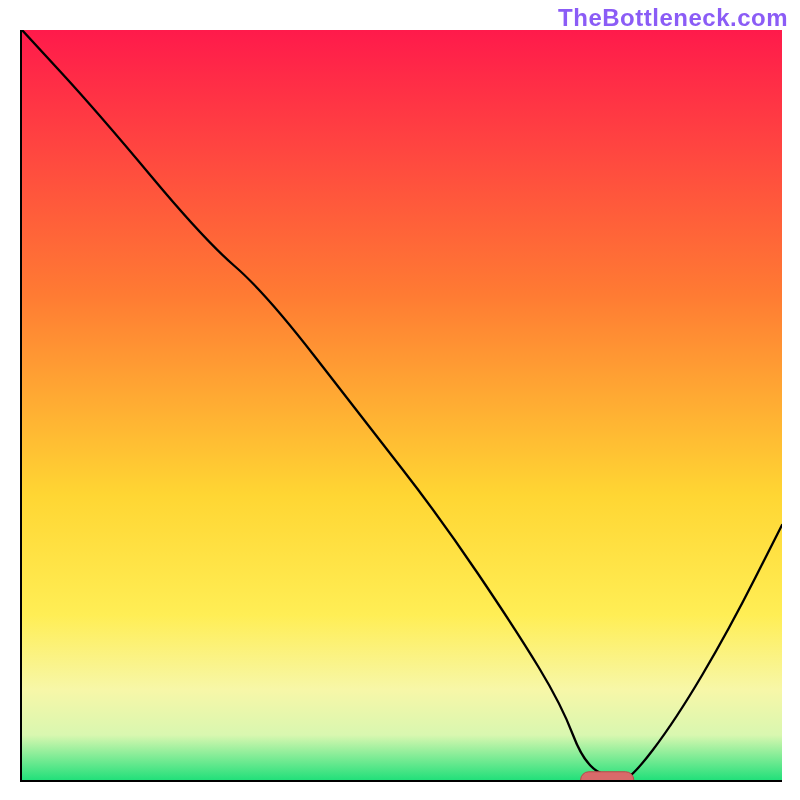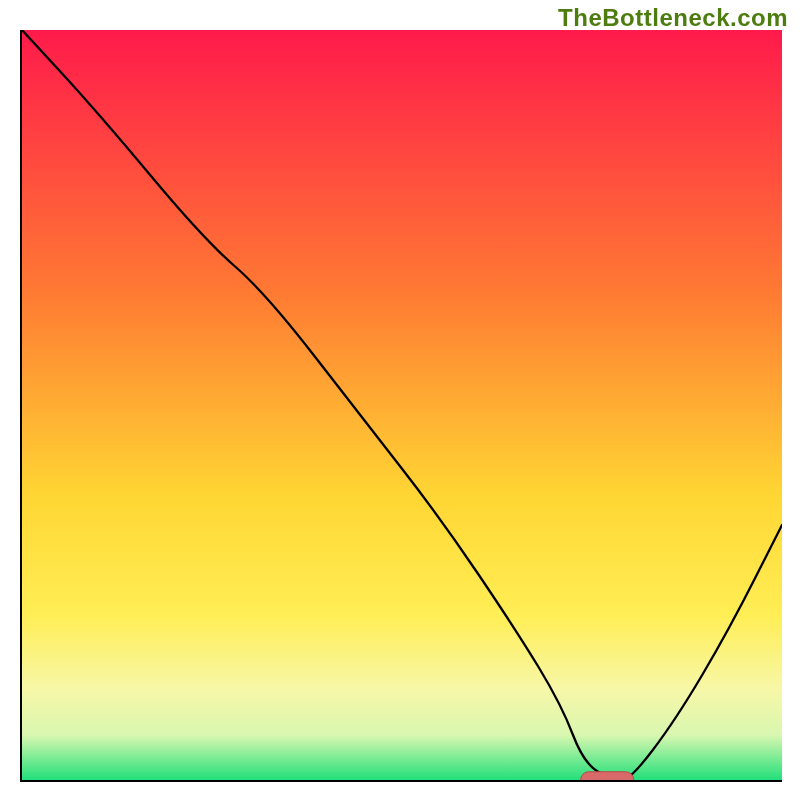--- a/index.html
+++ b/index.html
@@ -14,21 +14,21 @@
     position: relative;
     width: 800px;
     height: 800px;
   }
   .watermark {
     position: absolute;
     top: 4px;
     right: 12px;
     font-size: 24px;
     font-weight: bold;
-    color: #4d7c0f;
+    color: #8b5cf6;
     letter-spacing: 0.5px;
     z-index: 10;
   }
   .plot-area {
     position: absolute;
     left: 20px;
     top: 30px;
     width: 760px;
     height: 750px;
     border-left: 2.5px solid #000;

